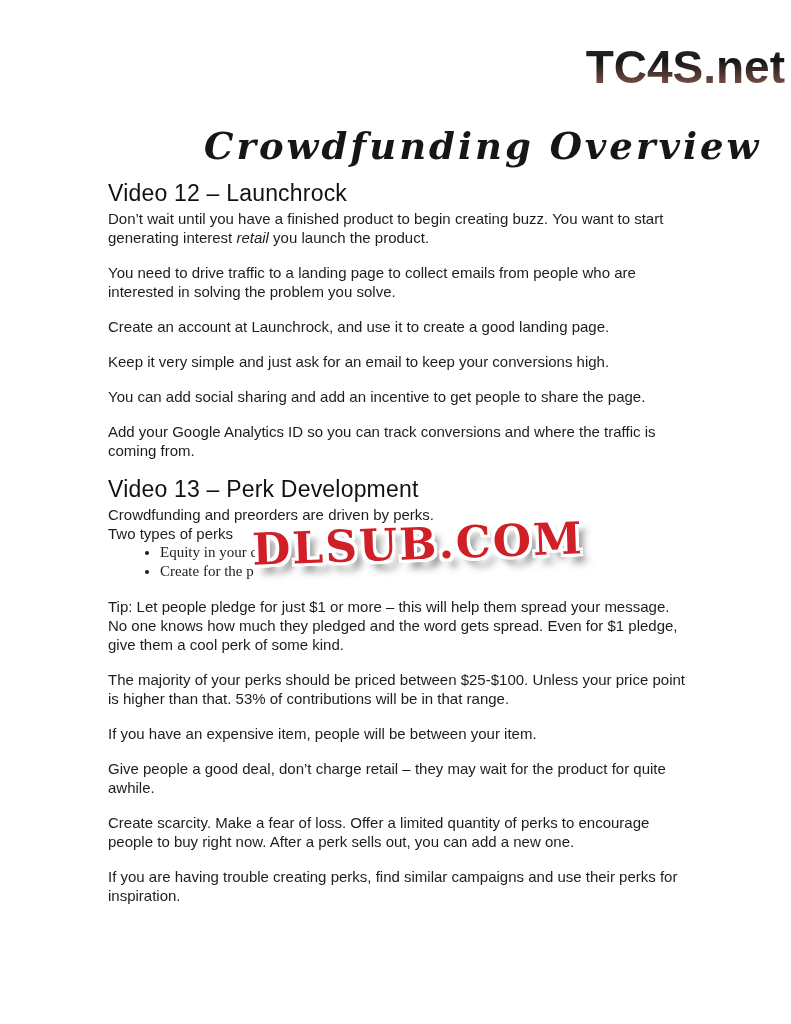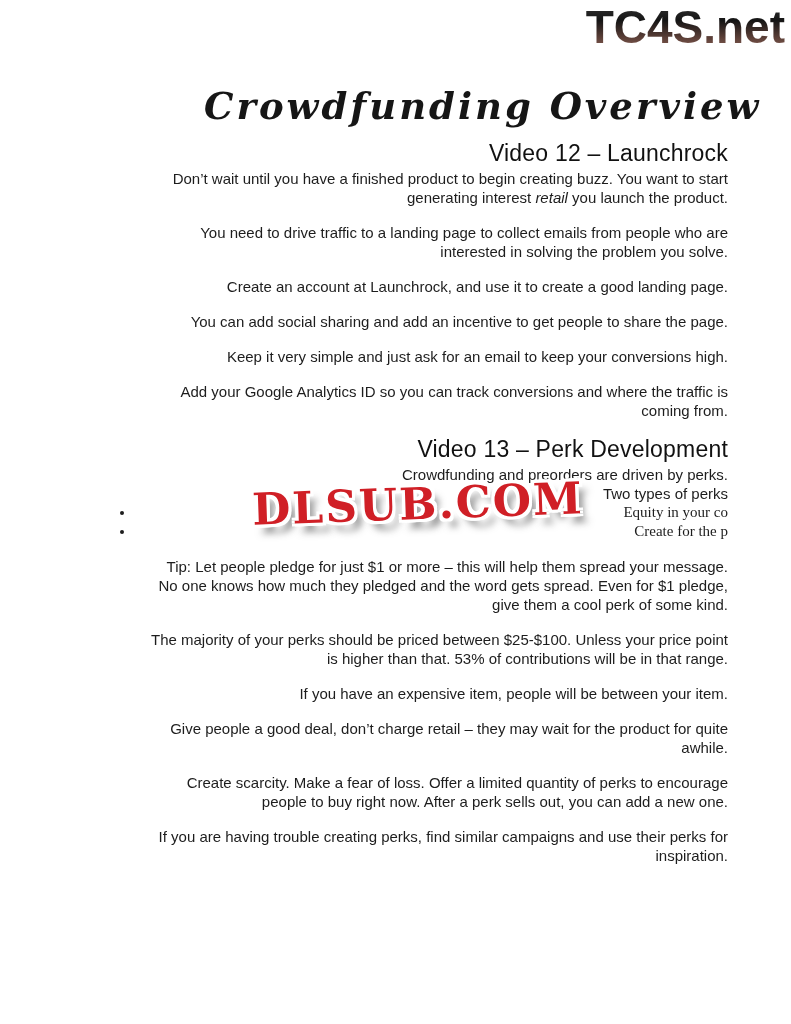--- a/index.html
+++ b/index.html
@@ -3,39 +3,40 @@
 <meta charset="utf-8">
 <style>
   html,body{margin:0;padding:0;}
   .page{
     position:relative;
     width:791px;height:896px;
     background:#ffffff;
     overflow:hidden;
     font-family:"Liberation Sans", sans-serif;
     color:#1d1d1d;
+    margin-top:40px;
   }
   
   .top-logo{
     position:absolute;top:0px;right:6px;
     font-family:"Liberation Sans", sans-serif;
     font-weight:bold;font-size:46px;letter-spacing:0px;
     background:linear-gradient(180deg,#3a3a3a 0%,#151515 38%,#5c4038 70%,#96685d 100%);
     -webkit-background-clip:text;background-clip:text;
     color:transparent;
   }
   
   .doc-title{
     position:absolute;left:204px;top:84px;
     font-family:"DejaVu Serif", serif;
     font-style:italic;font-weight:700;
     font-size:37px;letter-spacing:3px;color:#161616;
   }
   .content{
-    position:absolute;left:83px;top:140px;width:645px;text-align:right;
+    position:absolute;left:108px;top:140px;width:645px;
   }
   h2.v-head{
     font-size:23px;font-weight:400;margin:0 0 3px 0;
     line-height:26px;color:#111;letter-spacing:0.2px;
   }
   h2.v-head2{margin-top:14px;}
   .content p{
     font-size:15px;line-height:19px;margin:0 0 16px 0;
     white-space:pre-line;color:#1d1d1d;
   }
@@ -90,22 +91,22 @@
   <div class="doc-title">Crowdfunding Overview</div>
 
   <div class="content">
 
     <h2 class="v-head">Video 12 – Launchrock</h2>
     <p><span>Don’t wait until you have a finished product to begin creating buzz. You want to start
 generating interest </span><span class="ital">retail</span><span> you launch the product.</span></p>
     <p>You need to drive traffic to a landing page to collect emails from people who are
 interested in solving the problem you solve.</p>
     <p>Create an account at Launchrock, and use it to create a good landing page.</p>
+    <p>Keep it very simple and just ask for an email to keep your conversions high.</p>
     <p>You can add social sharing and add an incentive to get people to share the page.</p>
-    <p>Keep it very simple and just ask for an email to keep your conversions high.</p>
     <p>Add your Google Analytics ID so you can track conversions and where the traffic is
 coming from.</p>
 
     <h2 class="v-head v-head2">Video 13 – Perk Development</h2>
     <p class="tight">Crowdfunding and preorders are driven by perks.
 Two types of perks</p>
     <ul class="perk-list">
       <li>Equity in your co</li>
       <li>Create for the p</li>
     </ul>

